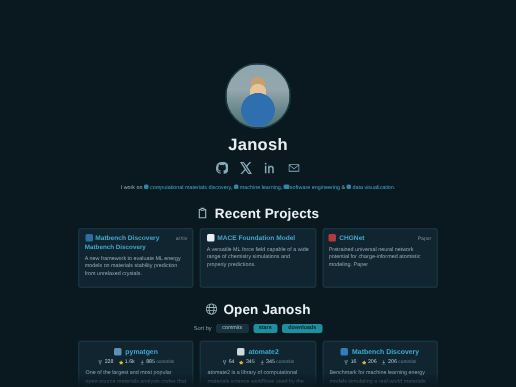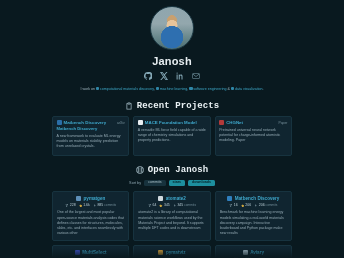--- a/index.html
+++ b/index.html
@@ -12,21 +12,21 @@
   }
   #page {
     width:344px; height:258px;
     background:#09191f;
     position:relative;
     overflow:hidden;
   }
   .wrap { width:240px; margin:0 auto; }
 
   
-  .hero { padding-top:6px; text-align:center; }
+  .hero { padding-top:6px; text-align:center;margin-top:36px; }
   .avatar {
     width:44px; height:44px; border-radius:50%;
     margin:0 auto;
     background:
       radial-gradient(circle at 50% 72%, #2e6fb0 0%, #2e6fb0 30%, rgba(46,111,176,0) 31%),
       radial-gradient(circle at 50% 44%, #e8c49a 0%, #e8c49a 17%, rgba(232,196,154,0) 18%),
       radial-gradient(circle at 50% 31%, #c8a06f 0%, #c8a06f 13%, rgba(200,160,111,0) 14%),
       linear-gradient(#8fa6ae 0%, #93a7ad 40%, #6c8a8e 70%, #4d6f72 100%);
     border:1px solid #1d3a45;
     overflow:hidden;
@@ -53,21 +53,21 @@
   .tagline .lk { color:#3ea9c9; }
   .tagline .chip {
     display:inline-block; width:3.4px; height:3.4px;
     background:#2f87a8; border-radius:1px;
     margin-right:.6px; vertical-align:-.2px;
   }
 
   
   .sec-head {
     display:flex; align-items:center; justify-content:center;
-    gap:4px; margin:9px 0 5px;font-family:Liberation Mono, monospace;
+    gap:4px; margin:9px 0 5px;
   }
   .sec-head .hico svg { width:8px; height:8px; display:block; fill:#9fb6bf; }
   .sec-head .htxt {
     font-size:9px; font-weight:bold; color:#eaf1f4; letter-spacing:.1px;
   }
 
   
   .proj-grid {
     display:grid; grid-template-columns:repeat(3,1fr); gap:4px;
   }

